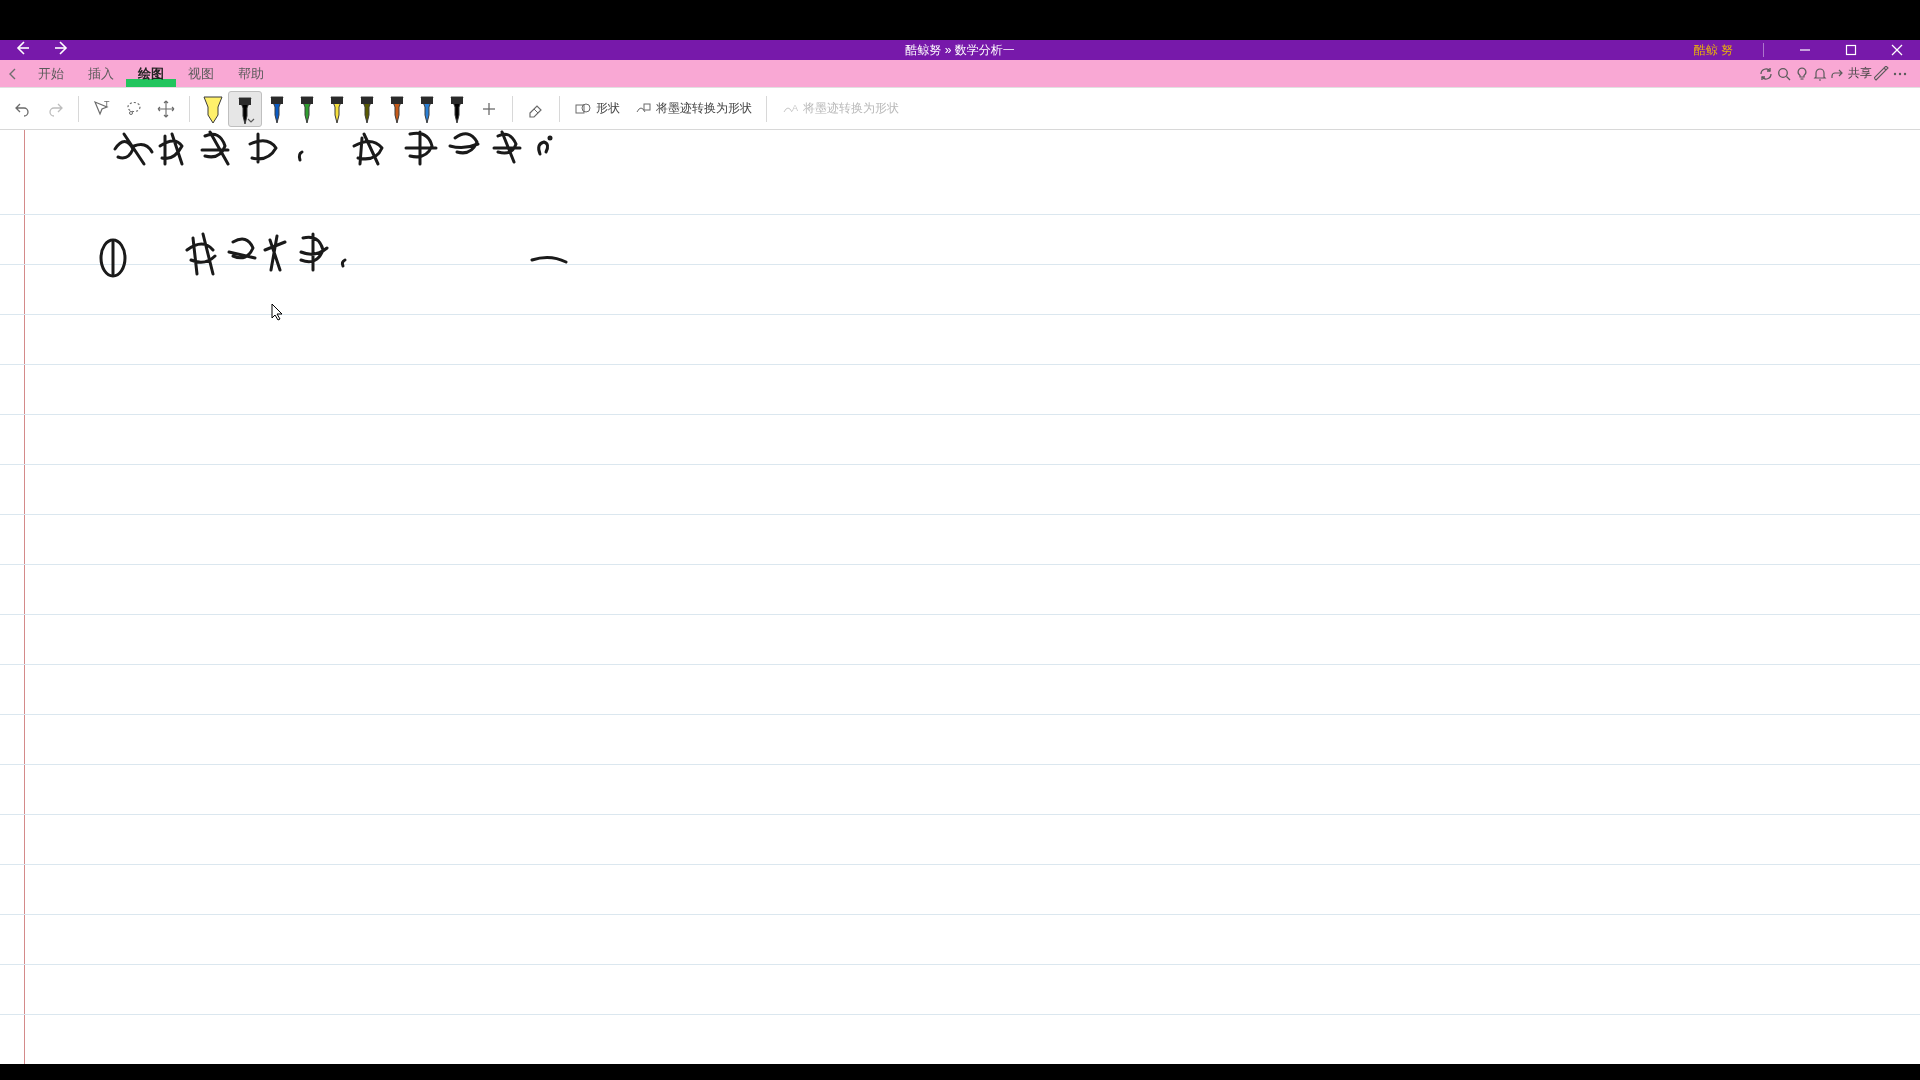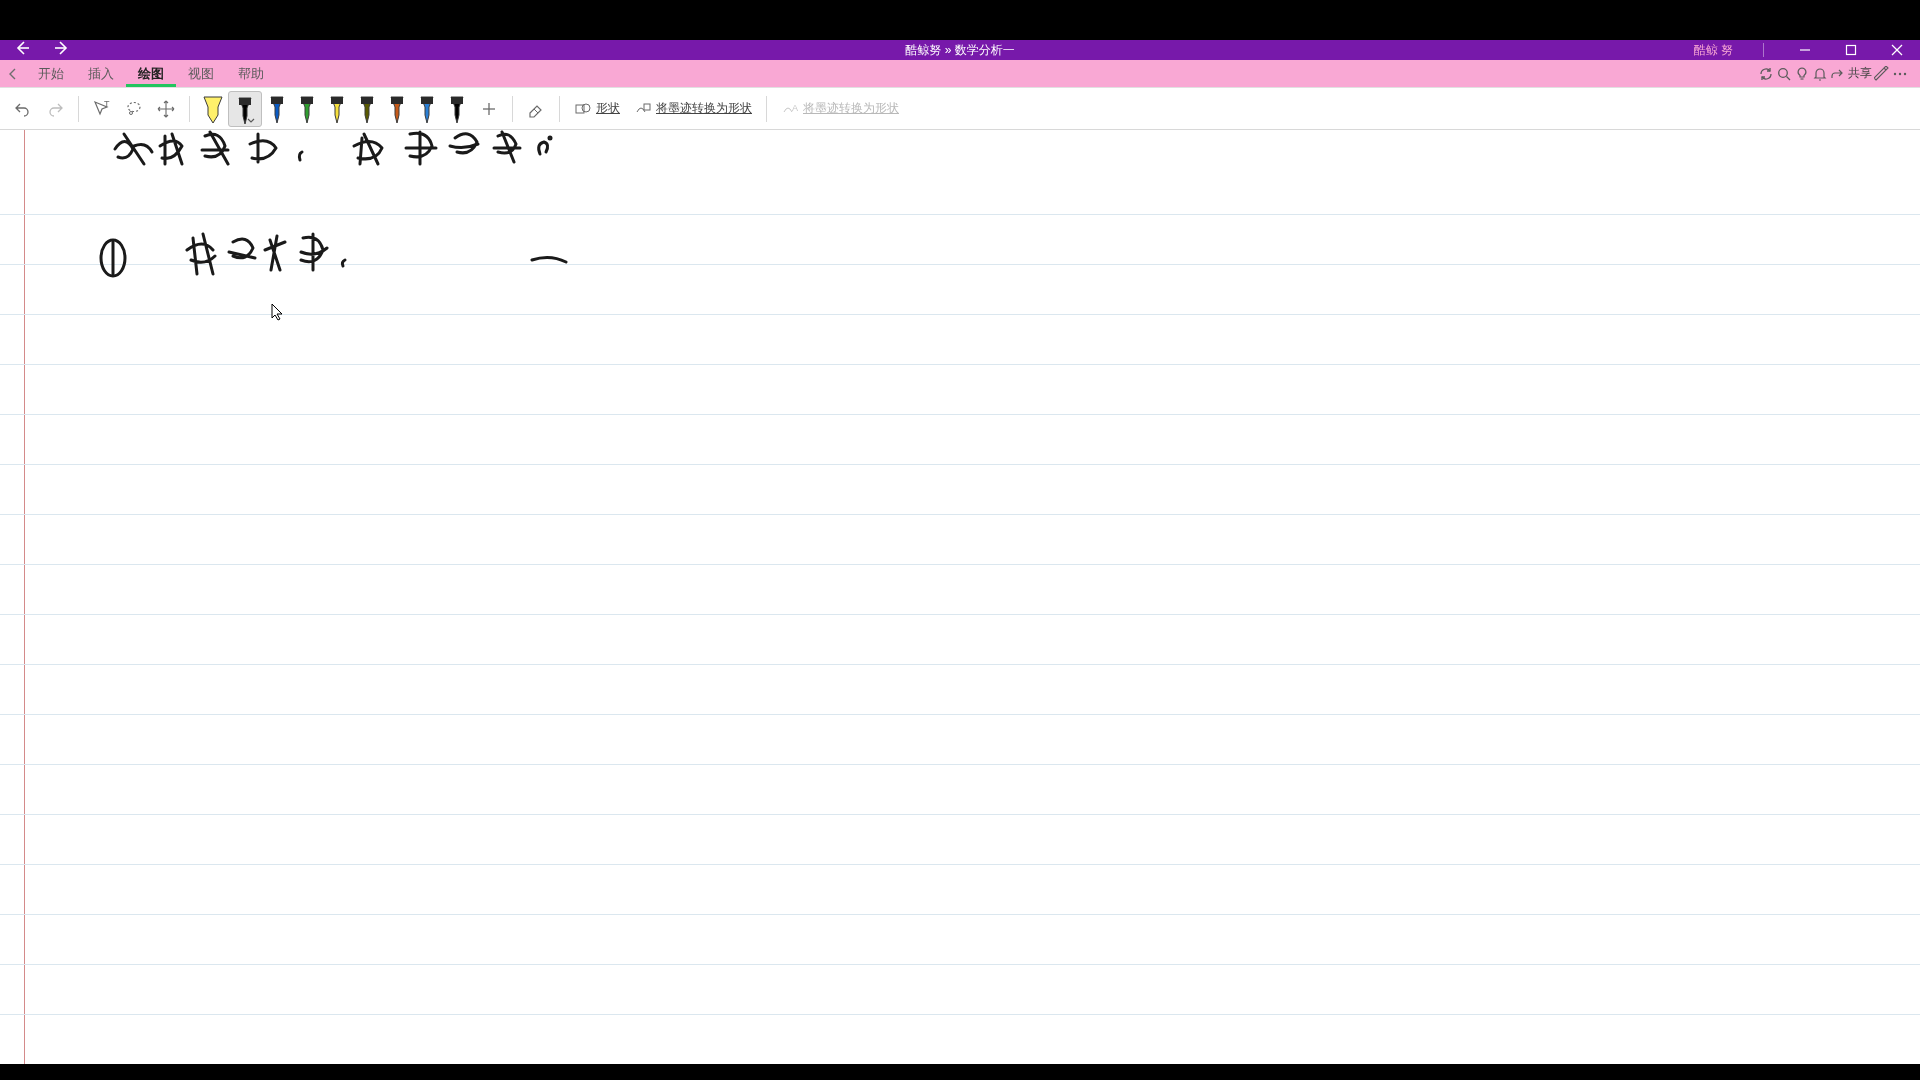--- a/index.html
+++ b/index.html
@@ -4,41 +4,41 @@
 <style>
   * { margin: 0; padding: 0; box-sizing: border-box; font-family: "Segoe UI", "Microsoft YaHei", sans-serif; }
   html, body { width: 1920px; height: 1080px; overflow: hidden; background: #000; }
   #app { position: absolute; left: 0; top: 40px; width: 1920px; height: 1024px; background: #fff; }
   
   .titlebar { height: 20px; background: #7719aa; display: flex; align-items: center; position: relative; }
   .tb-nav { display: flex; align-items: center; gap: 24px; padding-left: 14px; }
   .tb-nav svg { cursor: pointer; }
   .tb-center { position: absolute; left: 50%; transform: translateX(-50%); color: #fff; font-size: 12px; white-space: nowrap; }
   .tb-right { position: absolute; right: 0; display: flex; align-items: center; height: 100%; }
-  .tb-user { color: #f9a8d4; font-size: 12px; margin-right: 30px; }
+  .tb-user { color: #eab308; font-size: 12px; margin-right: 30px; }
   .tb-sep { width: 1px; height: 14px; background: rgba(255,255,255,.4); margin-right: 18px; }
   .winbtn { width: 46px; height: 100%; display: flex; align-items: center; justify-content: center; cursor: pointer; }
   
   .tabrow { height: 28px; background: #f9a8d4; border-bottom: 1px solid #e1e1e1; display: flex; align-items: flex-end; position: relative; }
   .backchev { width: 26px; display: flex; align-items: center; justify-content: center; height: 100%; cursor: pointer; }
   .tabs { display: flex; align-items: flex-end; height: 100%; font-size: 13px; color: #5b5b5b; }
   .tab { padding: 0 12px; height: 26px; line-height: 26px; cursor: pointer; }
-  .tab.active { font-weight: 600; color: #222; border-bottom: 3px solid #22c55e; }
+  .tab.active { font-weight: 600; color: #222; border-bottom: 8px solid #22c55e; }
   .tabrow-right { position: absolute; right: 6px; top: 0; height: 100%; display: flex; align-items: center; gap: 2px; }
   .ticon { cursor: pointer; display: flex; align-items: center; }
   .share { display: flex; align-items: center; gap: 4px; font-size: 12px; color: #444; cursor: pointer; }
   
   .toolbar { height: 42px; background: #fff; border-bottom: 1px solid #d8d8d8; display: flex; align-items: center; padding-left: 8px; gap: 2px; }
   .tool { width: 30px; height: 32px; display: flex; align-items: center; justify-content: center; cursor: pointer; border-radius: 3px; }
   .sep { width: 1px; height: 26px; background: #d8d8d8; margin: 0 6px; }
   .pen { width: 30px; height: 36px; display: flex; align-items: flex-start; justify-content: center; cursor: pointer; border-radius: 3px; position: relative; }
   .pen.selected { background: #e6e6e6; border: 1px solid #bfbfbf; width:34px; }
   .pen svg { margin-top: 2px; }
   .pen .drop { position: absolute; bottom: 2px; right: 6px; }
-  .textbtn { display: flex; align-items: center; gap: 4px; font-size: 12px; color: #444; padding: 0 6px; height: 30px; cursor: pointer; border-radius: 3px; text-decoration: underline; }
+  .textbtn { display: flex; align-items: center; gap: 4px; font-size: 12px; color: #444; padding: 0 6px; height: 30px; cursor: pointer; border-radius: 3px; }
   .textbtn.disabled { color: #b9b9b9; cursor: default; }
   
   .canvas { position: absolute; left: 0; top: 90px; right: 0; bottom: 0; background: #fff; overflow:hidden;}
   .red-margin { position: absolute; left: 24px; top: 0; bottom: 0; width: 1px; background: #d48a8a; }
   .ruled { position: absolute; left: 0; right: 0; }
   .hand { position: absolute; }
   .cursor-arrow { position:absolute; }
 </style>
 </head>
 <body>

